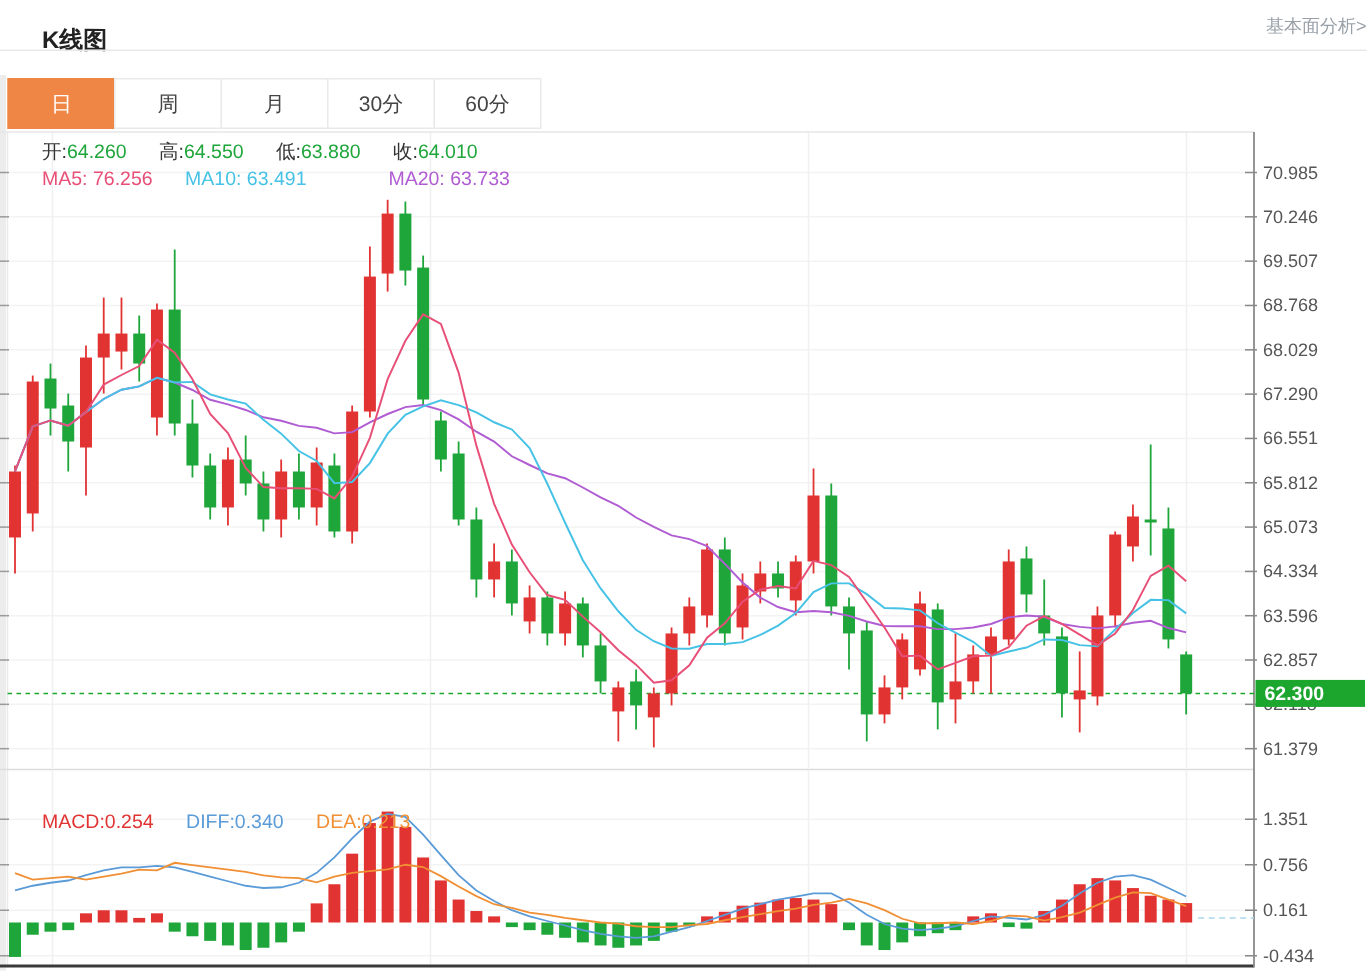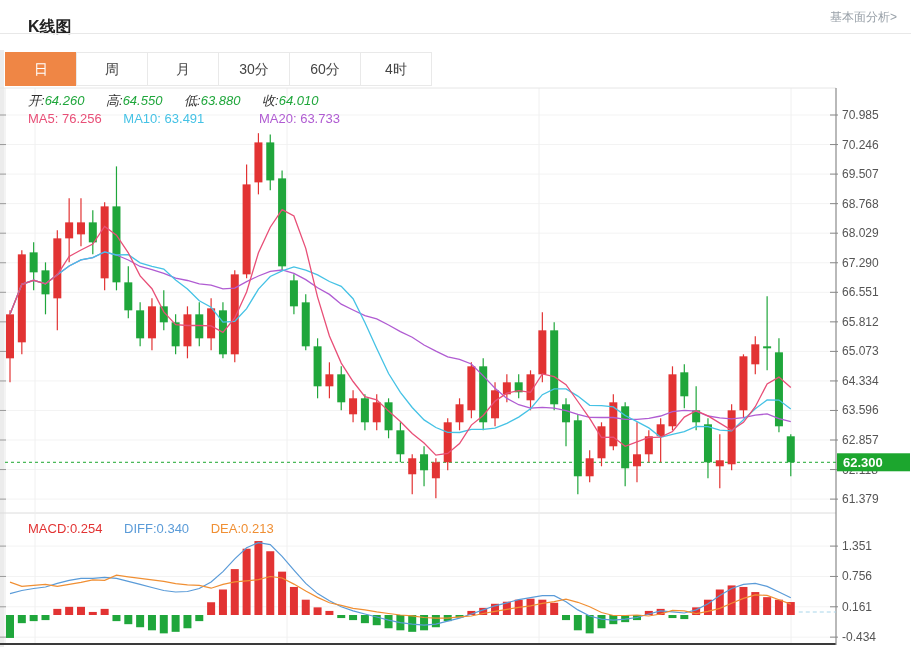--- a/index.html
+++ b/index.html
@@ -3,32 +3,32 @@
 <meta charset="utf-8">
 <style>
   :root{
     --accent:#ef8645; --up:#e23333; --down:#1fa63b; --badge:#1ca62e;
     --ma5:#e84f77; --ma10:#45c2e5; --ma20:#b05cd2; --diff:#5a9bd8; --dea:#f08f33;
   }
   html,body{margin:0;padding:0;background:#fff;}
   body{width:911px;height:647px;position:relative;overflow:hidden;
        font-family:"Liberation Sans", sans-serif;}
   .page-title{position:absolute;top:17px;left:28px;font-size:16px;font-weight:bold;color:#222;}
-  .fund-link{position:absolute;top:9px;right:14px;font-size:12px;color:#98a0a8;cursor:pointer;text-decoration:none;}
+  .fund-link{position:absolute;top:9px;right:0;font-size:12px;color:#98a0a8;cursor:pointer;text-decoration:none;}
   .top-divider{position:absolute;top:33px;left:0;width:911px;height:1px;background:#e8e8e8;}
   .left-strip{position:absolute;top:50px;left:0;width:4px;height:597px;background:#ececec;}
   .tabs{position:absolute;top:52px;left:5px;display:flex;z-index:4;}
   .tab{width:70px;height:32px;line-height:32px;text-align:center;font-size:14px;color:#444;
        background:#fff;border:1px solid #e9e9e9;margin-left:-1px;cursor:pointer;}
   .tab:first-child{margin-left:0;}
   .tab.selected{background:var(--accent);border-color:var(--accent);color:#fff;}
   .info-row{position:absolute;left:28px;font-size:13px;z-index:3;white-space:nowrap;}
-  .ohlc-row{top:92px;font-style:italic;}
+  .ohlc-row{top:92px;}
   .ma-row{top:111px;}
-  .macd-row{top:521px;}
+  .macd-row{top:540px;}
   .pair{margin-right:18px;}
   .lbl{color:#333;}
   .val-green{color:var(--down);}
   .c-ma5{color:var(--ma5);} .c-ma10{color:var(--ma10);} .c-ma20{color:var(--ma20);margin-left:33px;}
   .c-macd{color:var(--up);} .c-diff{color:var(--diff);} .c-dea{color:var(--dea);}
   #kchart{position:absolute;top:0;left:0;z-index:1;}
 </style>
 </head>
 <body>
 
@@ -36,21 +36,20 @@
 <a class="fund-link">基本面分析&gt;</a>
 <div class="top-divider"></div>
 <div class="left-strip"></div>
 
 <div class="tabs">
   <div class="tab selected">日</div>
   <div class="tab">周</div>
   <div class="tab">月</div>
   <div class="tab">30分</div>
   <div class="tab">60分</div>
-  <div class="tab">4时</div>
 </div>
 
 <div class="info-row ohlc-row">
   <span class="pair"><span class="lbl">开:</span><span class="val-green">64.260</span></span>
   <span class="pair"><span class="lbl">高:</span><span class="val-green">64.550</span></span>
   <span class="pair"><span class="lbl">低:</span><span class="val-green">63.880</span></span>
   <span class="pair"><span class="lbl">收:</span><span class="val-green">64.010</span></span>
 </div>
 
 <div class="info-row ma-row">

